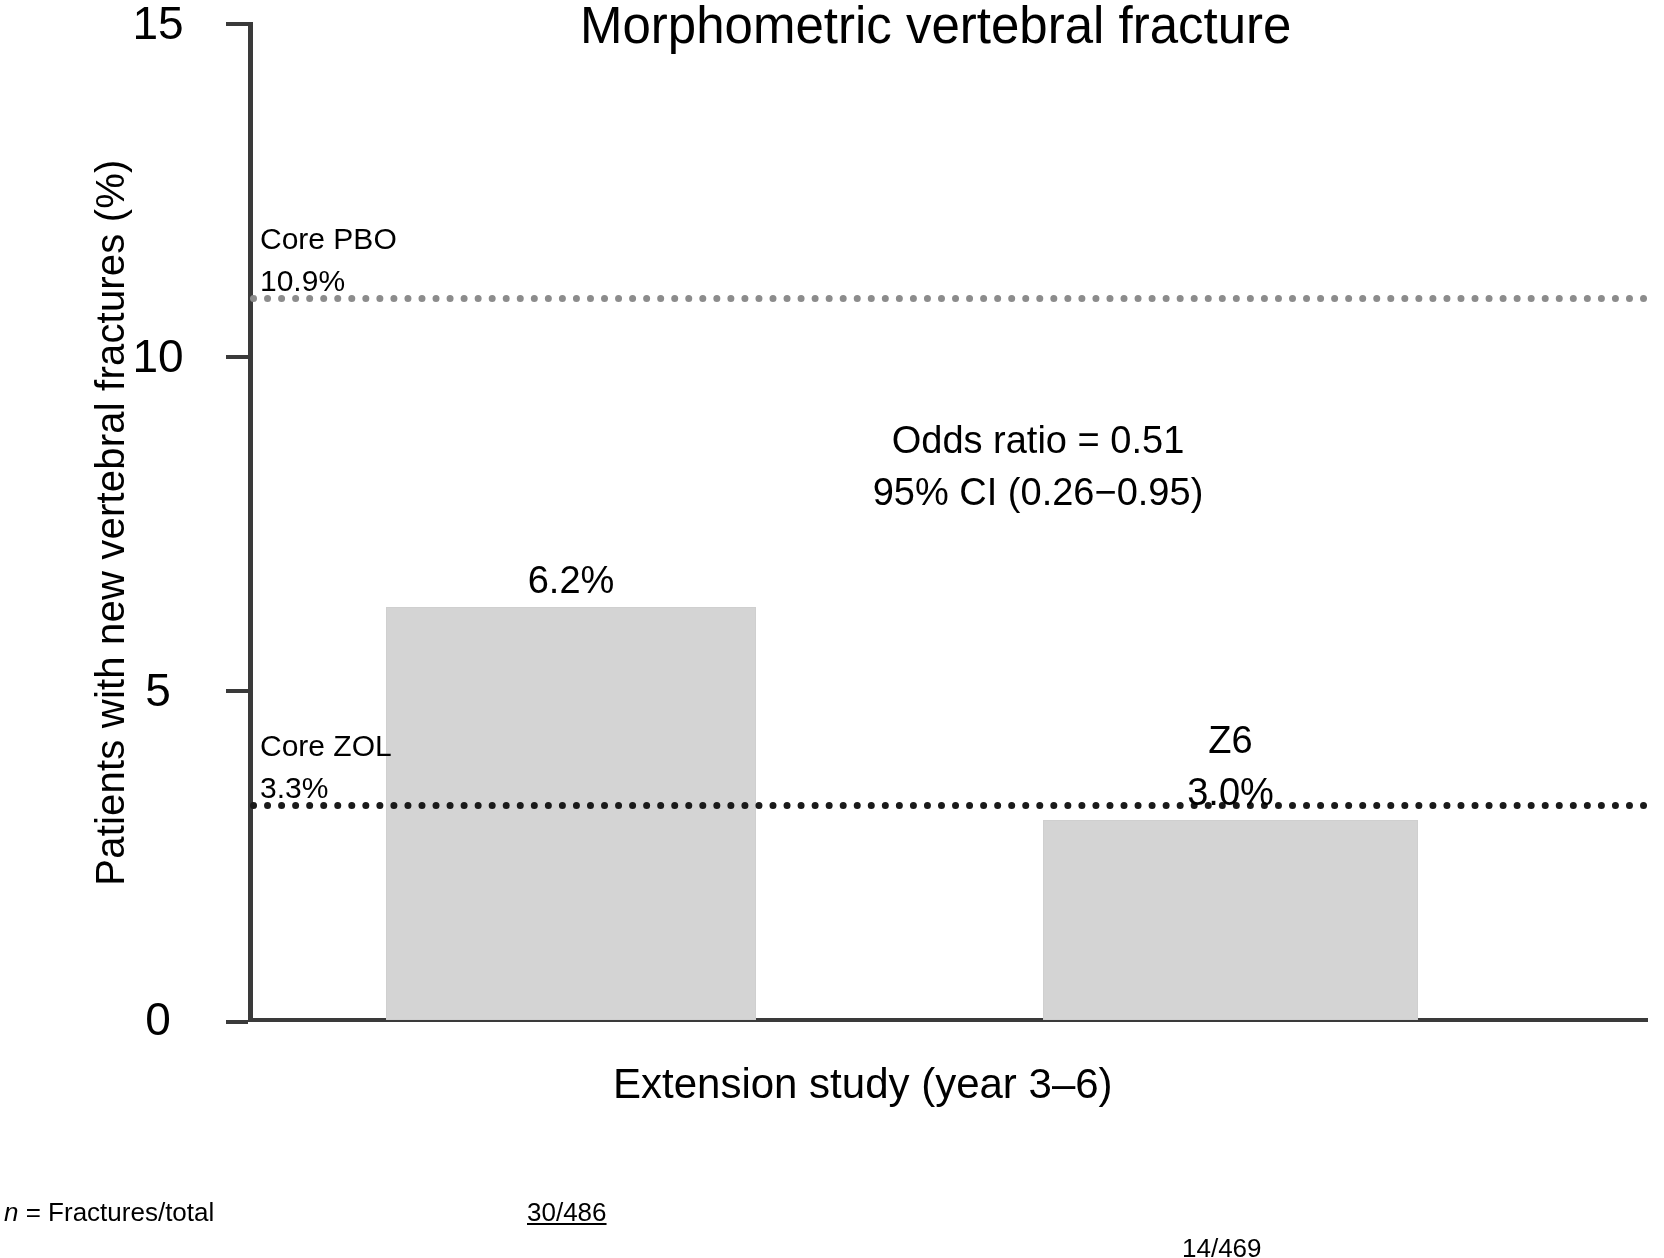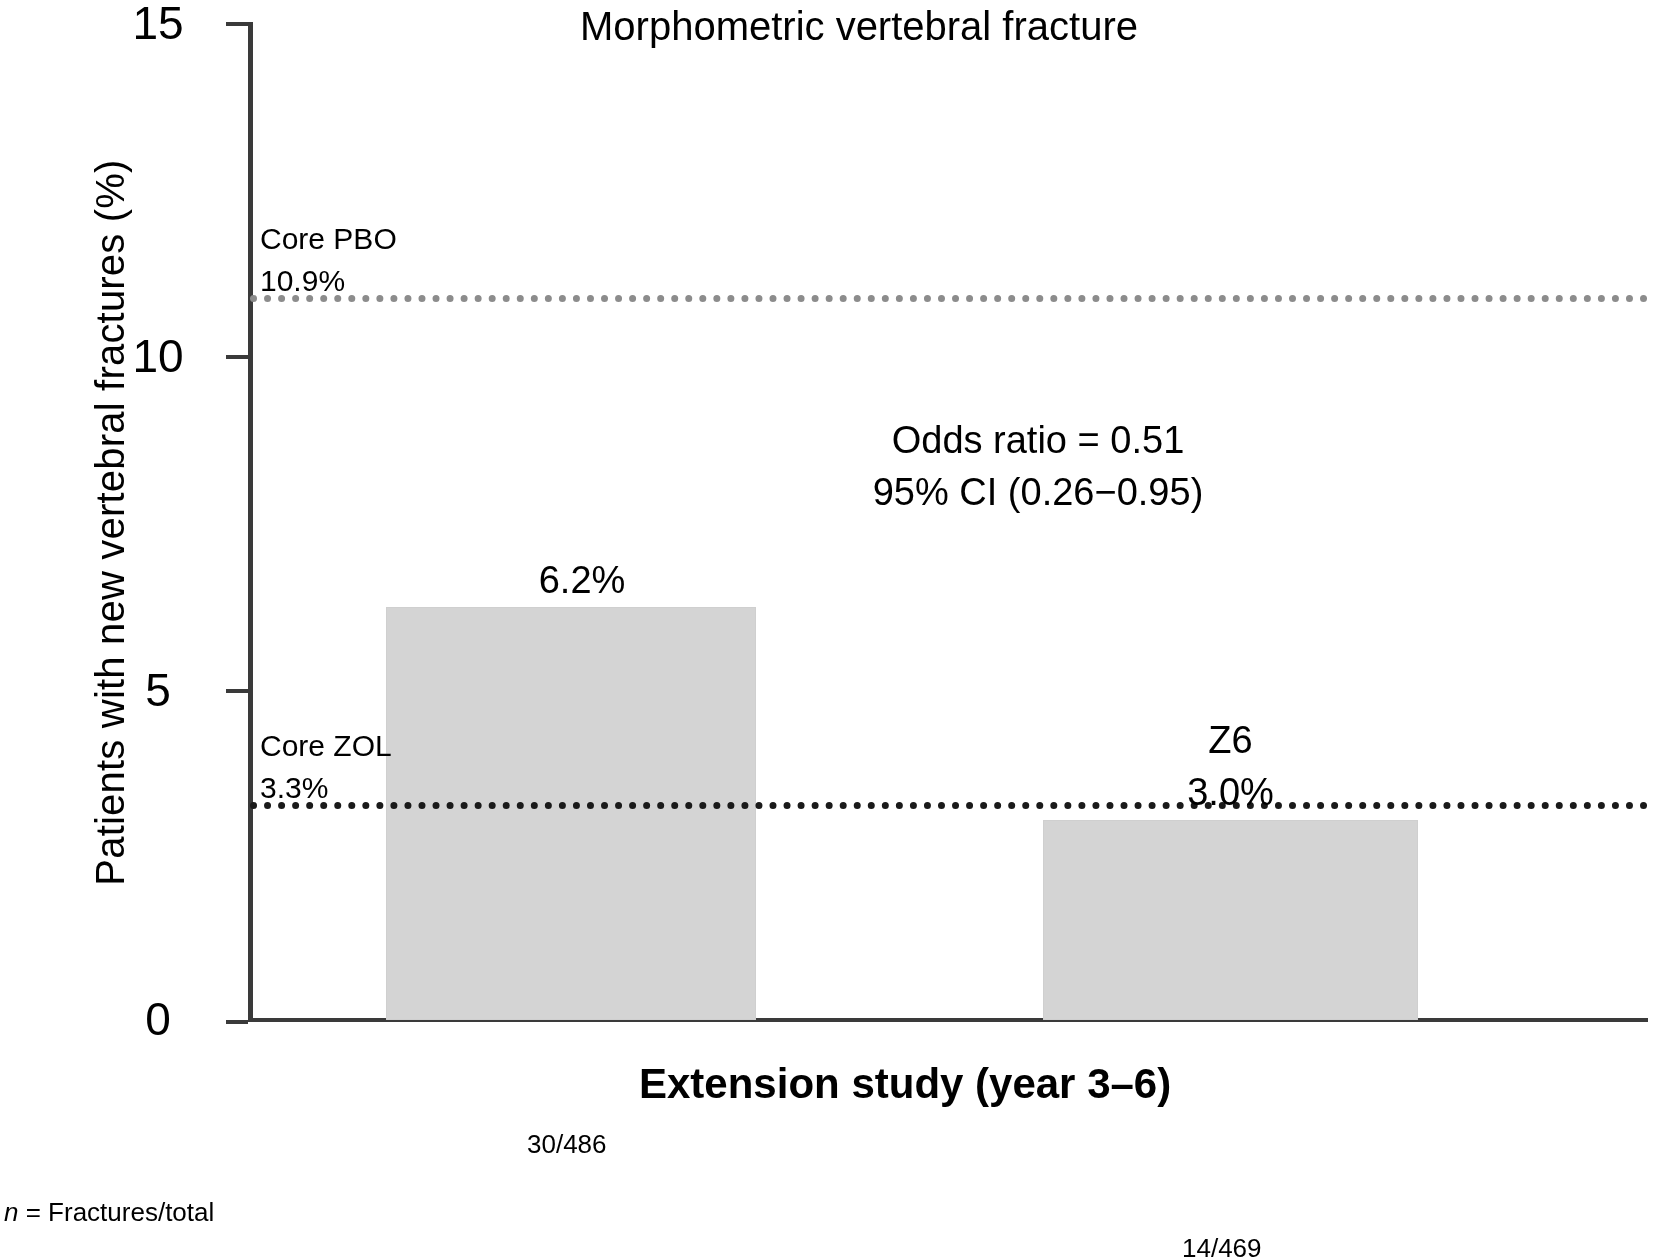--- a/index.html
+++ b/index.html
@@ -108,21 +108,21 @@
   }
   .ann-big {
     position: absolute;
     font-size: 38px;
     line-height: 52px;
     text-align: center;
     white-space: nowrap;
   }
   .title {
     position: absolute;
-    font-size: 40px;
+    font-size: 51px;
     line-height: 48px;
     white-space: nowrap;
   }
   .xlabel {
     position: absolute;
     font-size: 42px;
     line-height: 48px;
     white-space: nowrap;
   }
   .footnote {
@@ -167,31 +167,31 @@
 
     <div class="refline" style="top:273px;"></div>
     <div class="refline dark" style="top:780px;"></div>
 
     <div class="ann" style="left:12px; top:198px;">Core PBO</div>
     <div class="ann" style="left:12px; top:240px;">10.9%</div>
 
     <div class="ann" style="left:12px; top:705px;">Core ZOL</div>
     <div class="ann" style="left:12px; top:747px;">3.3%</div>
 
-    <div class="ann-big" style="left:154px; top:532px; width:360px;text-align:center;">6.2%</div>
+    <div class="ann-big" style="left:143px; top:532px; width:360px;text-align:center;">6.2%</div>
 
     <div class="ann-big" style="left:795px; top:692px; width:375px;">Z6</div>
     <div class="ann-big" style="left:795px; top:744px; width:375px;">3.0%</div>
 
     <div class="ann-big" style="left:440px; top:392px; width:700px;">Odds ratio = 0.51</div>
     <div class="ann-big" style="left:440px; top:444px; width:700px;">95% CI (0.26−0.95)</div>
 
   </div>
 
-  <div class="xlabel" style="left:639px; top:1060px;font-weight:bold;">Extension study (year 3–6)</div>
+  <div class="xlabel" style="left:613px; top:1060px;">Extension study (year 3–6)</div>
 
   <div class="footnote" style="left:4px; top:1190px;">
     <span class="ital">n</span><span> = Fractures/total</span>
   </div>
-  <div class="footnote" style="left:527px; top:1122px;">30/486</div>
+  <div class="footnote" style="left:527px; top:1190px;text-decoration:underline;">30/486</div>
   <div class="footnote" style="left:1182px; top:1190px;margin-top:36px;">14/469</div>
 
 </div>
 
 </body></html>

